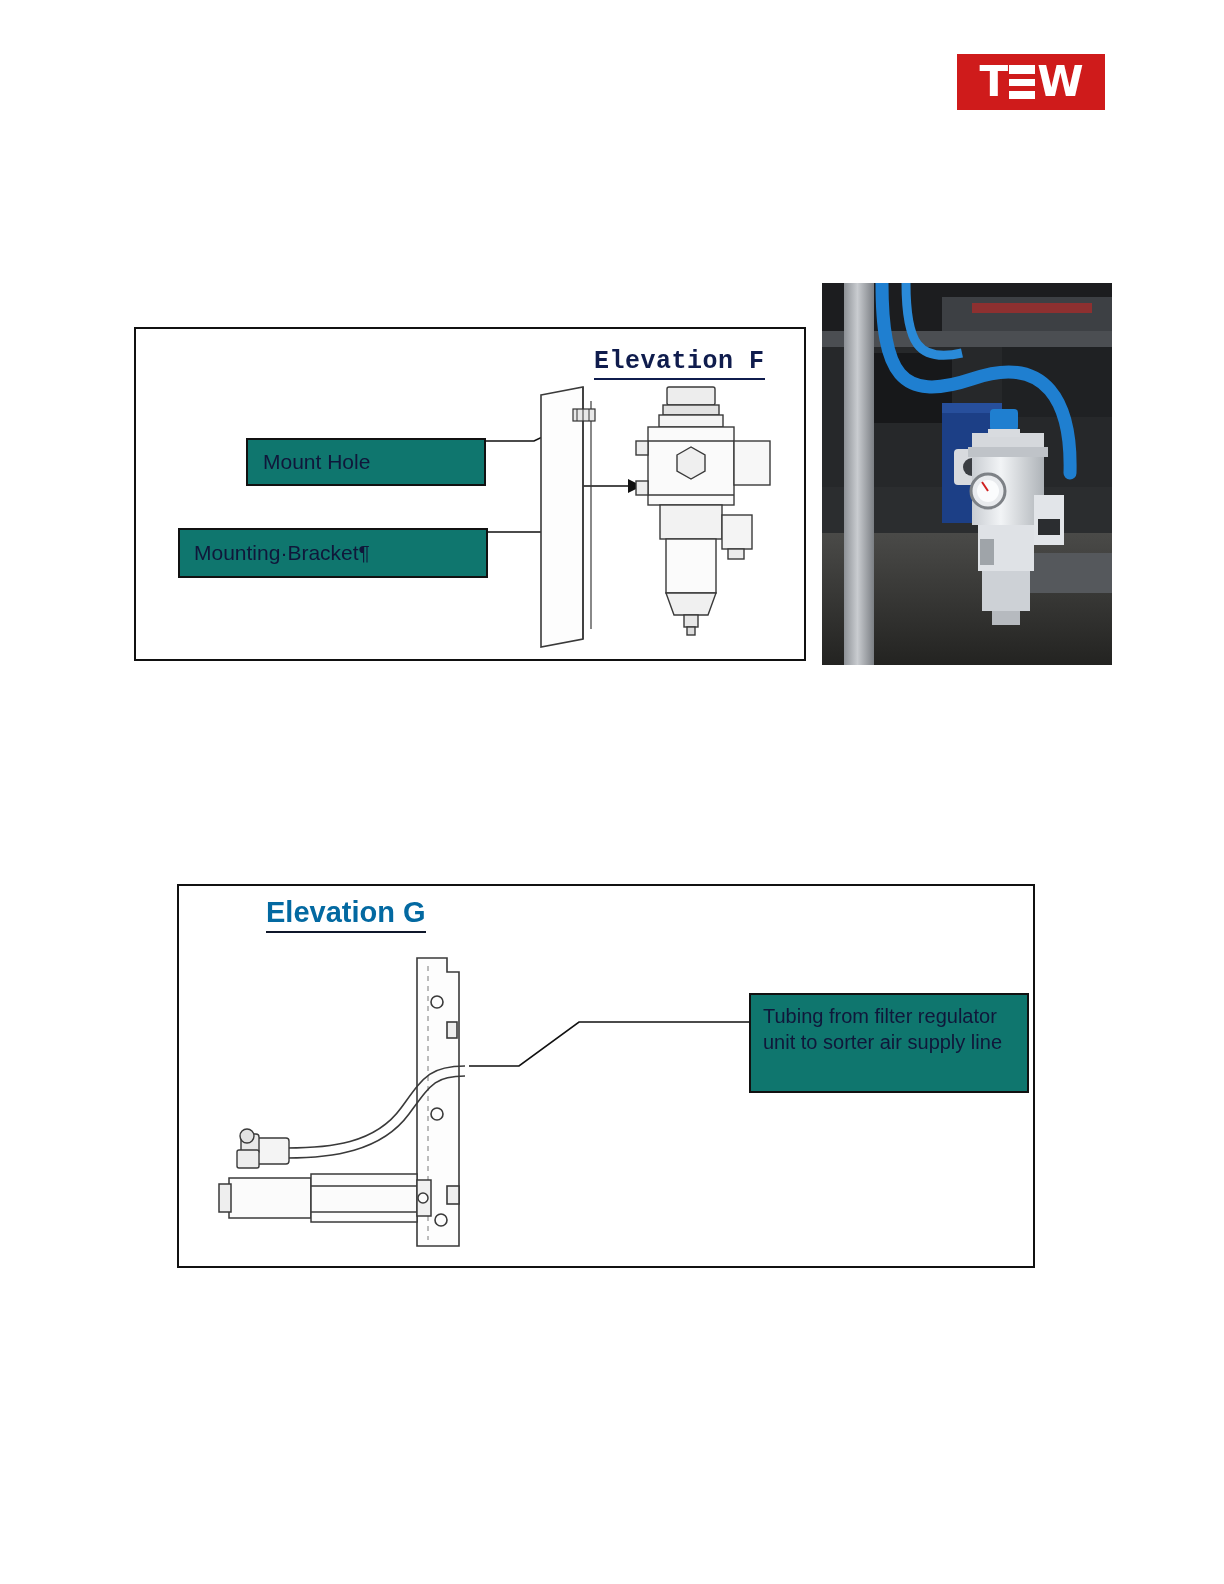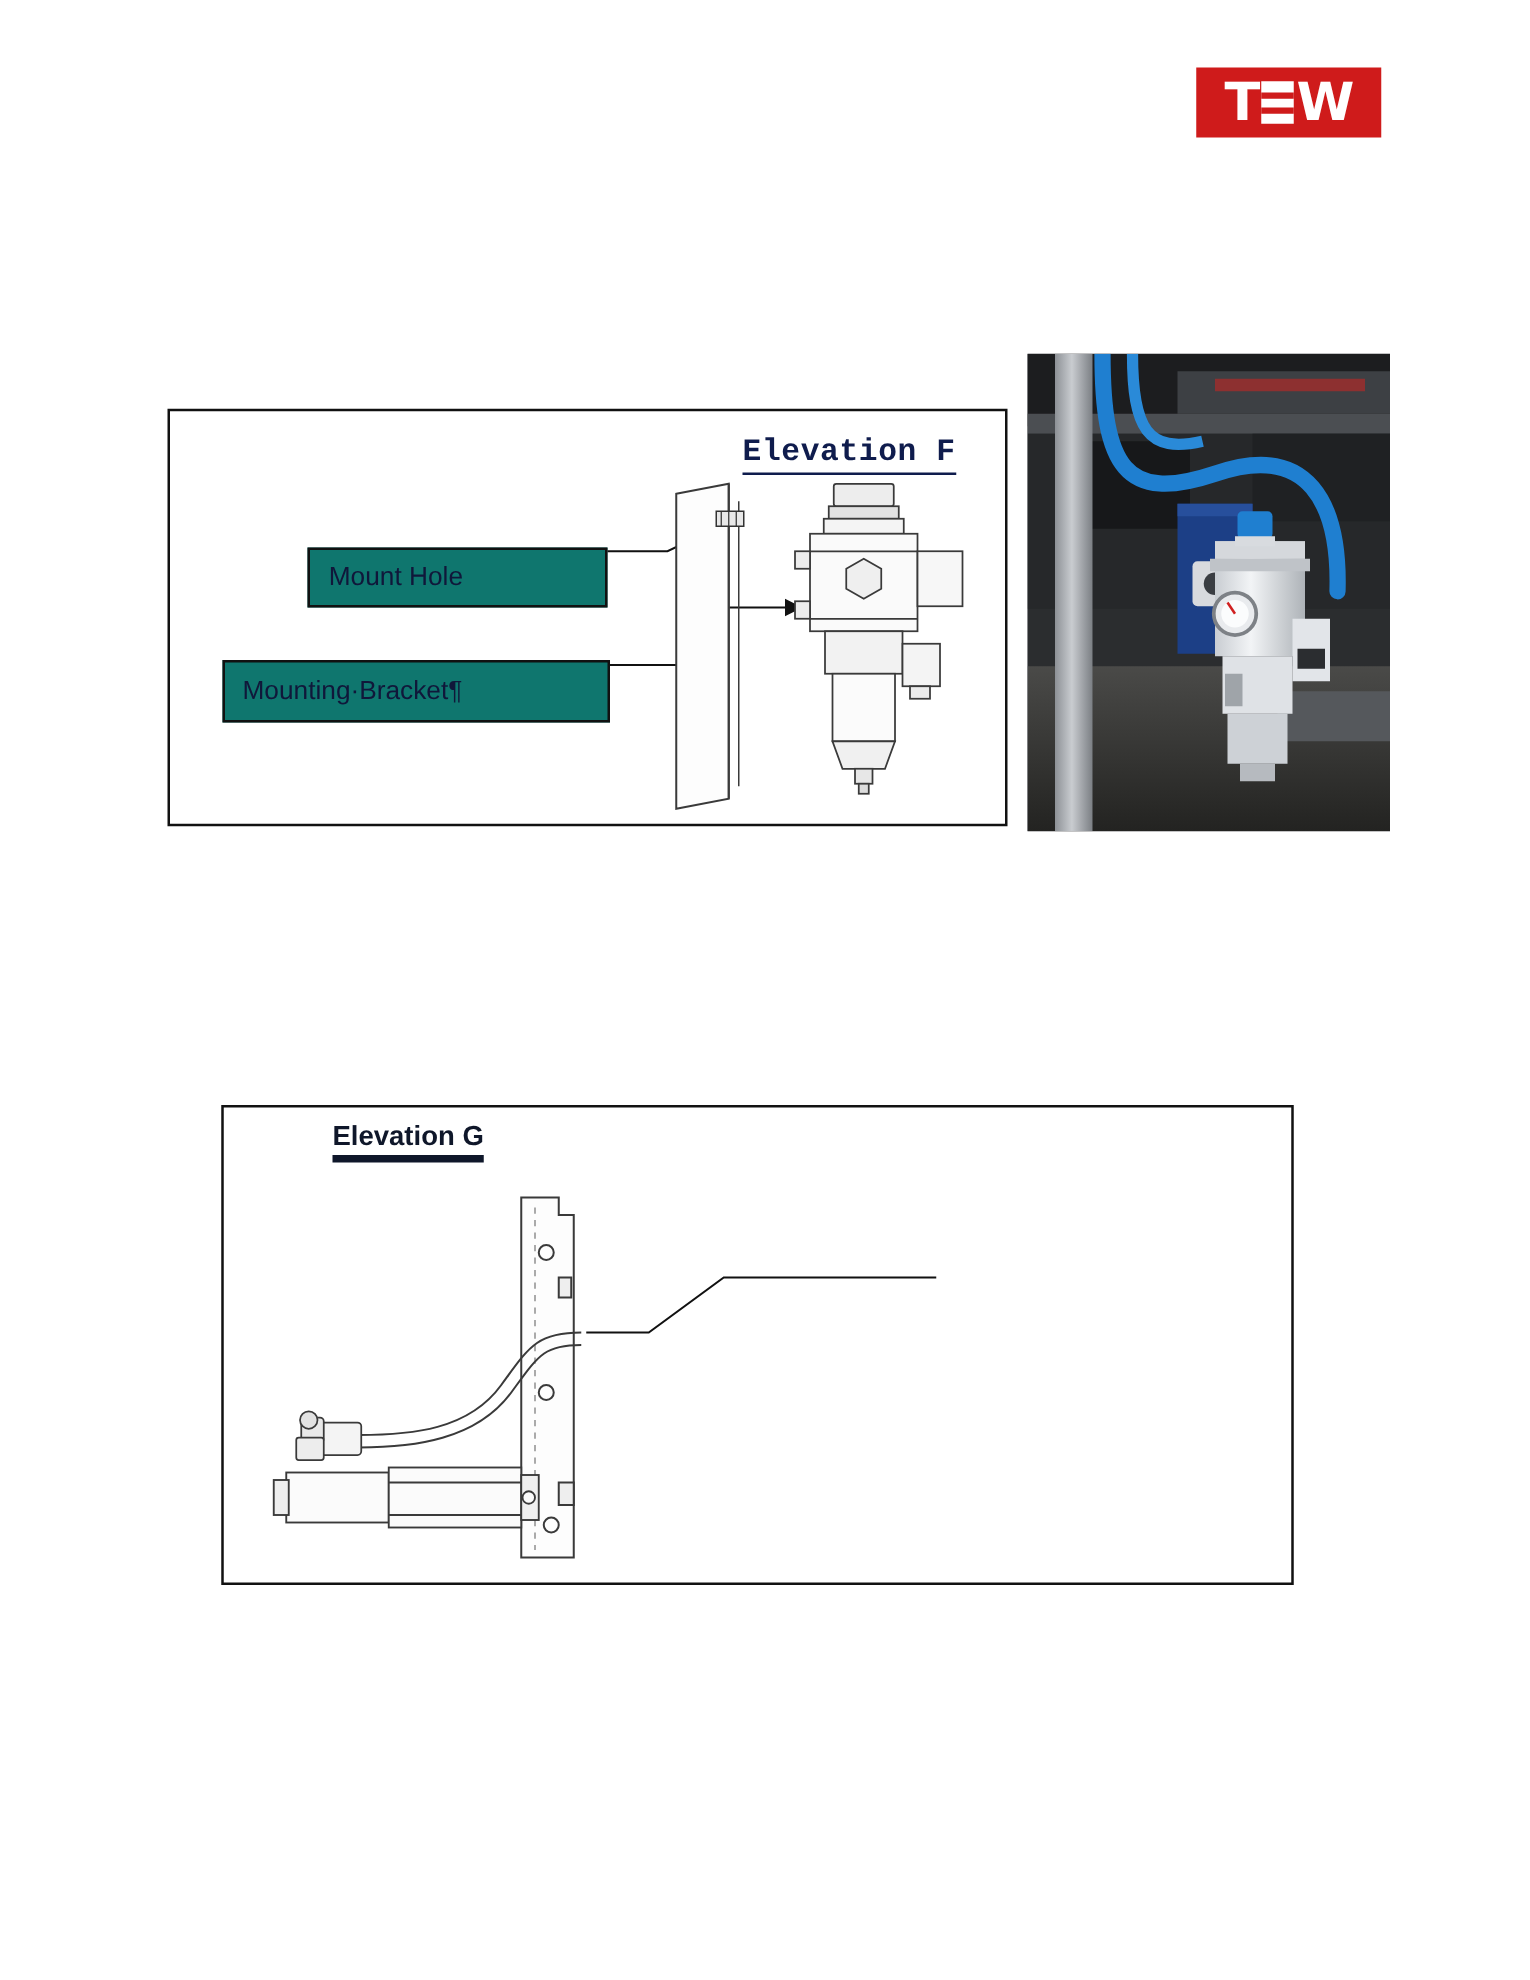--- a/index.html
+++ b/index.html
@@ -140,24 +140,24 @@
     width: 858px;
     height: 384px;
     border: 2px solid #111111;
     background: #ffffff;
     box-sizing: border-box;
   }
   .fig-g-title {
     position: absolute;
     left: 87px;
     top: 10px;
-    font-size: 22px;
+    font-size: 29px;
     font-weight: bold;
-    color: #0f172a;
-    border-bottom: 6px solid #0f172a;
+    color: #0369a1;
+    border-bottom: 2px solid #0f172a;
     padding-bottom: 2px;
     white-space: nowrap;
   }
   .callout-tubing {
     left: 570px;
     top: 86px;
     width: 280px;
     height: 100px;
     padding: 8px 0 0 12px;
     font-size: 20px;
@@ -300,20 +300,23 @@
     <rect x="212" y="212" width="30" height="50" fill="#e2e5e9"></rect>
     <rect x="216" y="236" width="22" height="16" fill="#2b2d30"></rect>
     <rect x="158" y="256" width="14" height="26" fill="#9fa4a9"></rect>
   </svg>
 </div>
 
 <div class="fig-g">
 
   <div class="fig-g-title">Elevation G</div>
 
+  <div class="callout callout-tubing">
+    <span>Tubing from filter regulator unit to sorter air supply line</span>
+  </div>
 
   <svg width="858" height="384" viewBox="0 0 858 384">
 
     <path d="M570 136 L 400 136 L 340 180 L 290 180" stroke="#111" stroke-width="1.6" fill="none"></path>
 
     <g stroke="#3a3a3a" stroke-width="1.6" fill="#fdfdfd">
       <path d="M238 72 L268 72 L268 86 L280 86 L280 360 L238 360 Z"></path>
       <line x1="249" y1="80" x2="249" y2="354" stroke="#7a7a7a" stroke-width="1" stroke-dasharray="5 5"></line>
       <circle cx="258" cy="116" r="6"></circle>
       <circle cx="258" cy="228" r="6"></circle>

